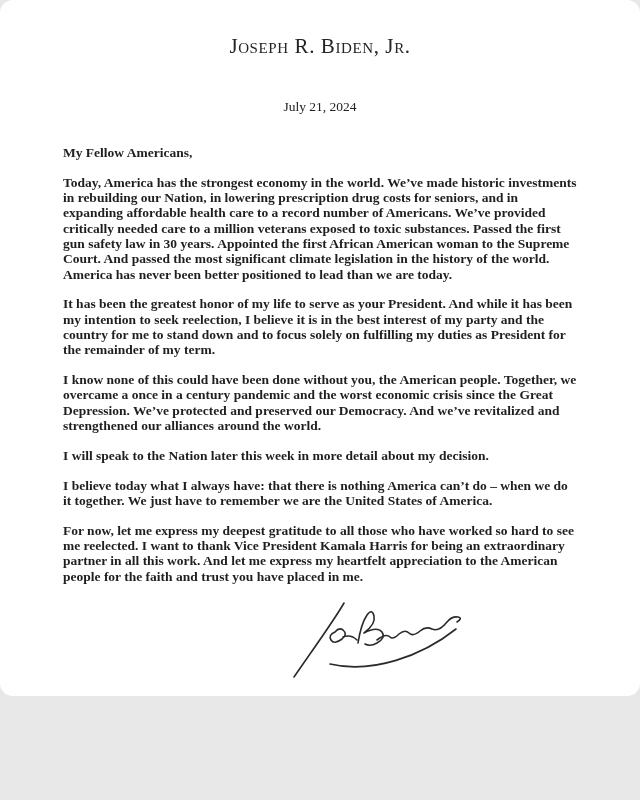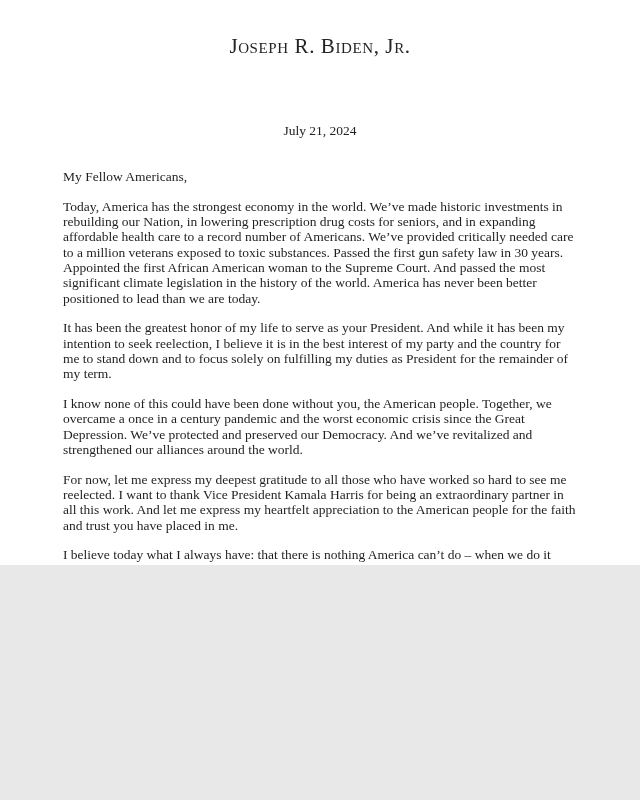--- a/index.html
+++ b/index.html
@@ -3,51 +3,53 @@
 <meta charset="utf-8">
 <style>
   html, body {
     margin: 0;
     padding: 0;
     background: #e8e8e8;
   }
   .page {
     position: relative;
     width: 640px;
-    height: 565px;
+    height: 696px;
     margin: 0 auto;
     background: #ffffff;
     color: #1f1f1f;
     font-family: "Liberation Serif", serif;
     overflow: hidden;
+    border-radius: 13px;
   }
   .letterhead {
     padding-top: 34px;
     text-align: center;
     font-variant: small-caps;
     font-variant-caps: small-caps;
     font-size: 21px;
     letter-spacing: 0.6px;
     color: #242424;
   }
   .date-line {
-    margin-top: 64px;
+    margin-top: 40px;
     text-align: center;
     font-size: 13.5px;
     color: #222222;
   }
   .body-text {
     margin: 30px 63px 0 63px;
     font-size: 13.5px;
     line-height: 15.3px;
     text-align: left;
     color: #1f1f1f;
   }
   .body-text p {
     margin: 0 0 14.5px 0;
+    font-weight: bold;
   }
   .signature-block {
     margin: 2px 0 0 272px;
     width: 212px;
     height: 82px;
   }
   .signature-block svg {
     display: block;
     width: 100%;
     height: 100%;
@@ -60,22 +62,23 @@
 
   <div class="letterhead">Joseph R. Biden, Jr.</div>
 
   <div class="date-line">July 21, 2024</div>
 
   <div class="body-text">
     <p>My Fellow Americans,</p>
     <p>Today, America has the strongest economy in the world. We’ve made historic investments in rebuilding our Nation, in lowering prescription drug costs for seniors, and in expanding affordable health care to a record number of Americans. We’ve provided critically needed care to a million veterans exposed to toxic substances. Passed the first gun safety law in 30 years. Appointed the first African American woman to the Supreme Court. And passed the most significant climate legislation in the history of the world. America has never been better positioned to lead than we are today.</p>
     <p>It has been the greatest honor of my life to serve as your President. And while it has been my intention to seek reelection, I believe it is in the best interest of my party and the country for me to stand down and to focus solely on fulfilling my duties as President for the remainder of my term.</p>
     <p>I know none of this could have been done without you, the American people. Together, we overcame a once in a century pandemic and the worst economic crisis since the Great Depression. We’ve protected and preserved our Democracy. And we’ve revitalized and strengthened our alliances around the world.</p>
+    <p>I will speak to the Nation later this week in more detail about my decision.</p>
+    <p>I believe today what I always have: that there is nothing America can’t do – when we do it together. We just have to remember we are the United States of America.</p>
     <p>For now, let me express my deepest gratitude to all those who have worked so hard to see me reelected. I want to thank Vice President Kamala Harris for being an extraordinary partner in all this work. And let me express my heartfelt appreciation to the American people for the faith and trust you have placed in me.</p>
-    <p>I believe today what I always have: that there is nothing America can’t do – when we do it together. We just have to remember we are the United States of America.</p>
   </div>
 
   <div class="signature-block">
     <svg viewBox="0 0 212 82" xmlns="http://www.w3.org/2000/svg" aria-hidden="true">
       <g fill="none" stroke="#2a2a2a" stroke-width="1.6" stroke-linecap="round" stroke-linejoin="round">
 
         <path d="M 72 5 C 63 21, 42 50, 22 79"></path>
 
         <path d="M 63 34 q -7 3 -4 8 q 3 5 11 -1 q 6 -5 1 -9 q -4 -3 -8 2 m 8 5 q 8 -3 14 3"></path>
 

